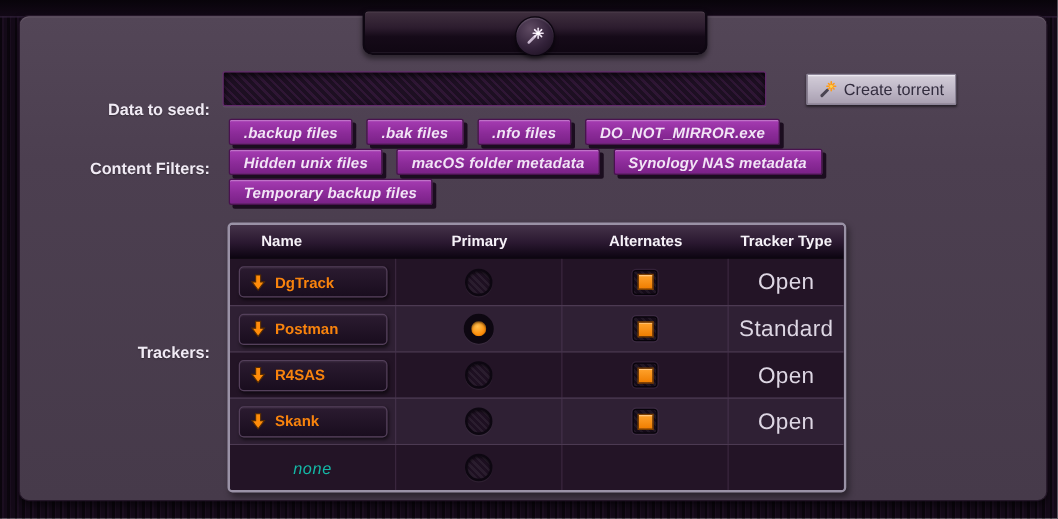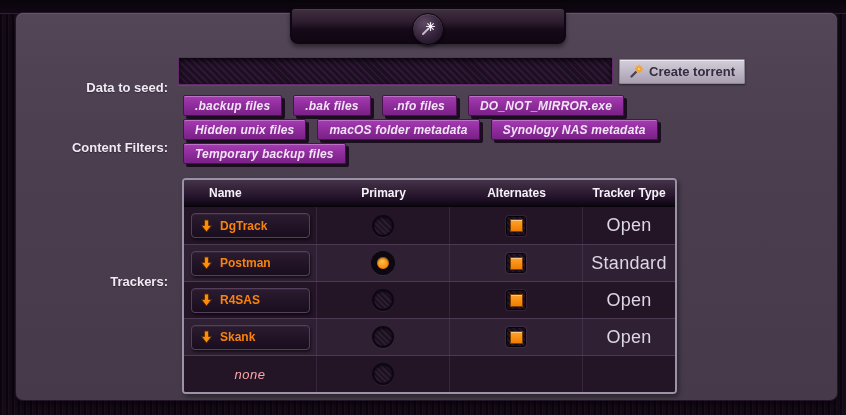--- a/index.html
+++ b/index.html
@@ -17,31 +17,31 @@
   .tabbar{position:absolute;left:290px;top:7px;width:276px;height:37px;box-sizing:border-box;
     background:linear-gradient(180deg,#40303f 0%,#2c1c2e 40%,#150a18 62%,#100713 100%);
     border:2px solid #0e0712;border-radius:5px 5px 8px 8px;
     box-shadow:0 3px 4px rgba(0,0,0,0.45), inset 0 1px 0 rgba(255,255,255,0.08);}
   .orb{position:absolute;left:50%;top:4px;transform:translateX(-50%);width:30px;height:30px;border-radius:50%;
     background:radial-gradient(circle at 38% 30%, #5e4a62, #33223a 55%, #180d1c 100%);
     border:1px solid #0c0610;display:flex;align-items:center;justify-content:center;
     box-shadow:0 2px 3px rgba(0,0,0,0.5), inset 0 1px 1px rgba(255,255,255,0.15);cursor:pointer;}
   .field-label{position:absolute;left:20px;width:148px;text-align:right;color:#f0eaf4;
     font-weight:700;font-size:13px;text-shadow:0 1px 1px rgba(0,0,0,0.35);}
-  #seed-label{top:80px;} #filters-label{top:140px;} #trackers-label{top:274px;}
+  #seed-label{top:80px;} #filters-label{top:127px;} #trackers-label{top:274px;}
   .seed-input{position:absolute;left:178px;top:57px;width:435px;height:28px;box-sizing:border-box;
     background-color:#1d0f22;
     background-image:repeating-linear-gradient(45deg, rgba(140,60,150,0.16) 0 2px, transparent 2px 5px);
     border:1px solid #622a6b;border-radius:2px;color:#e8dcee;font-size:13px;padding:0 8px;
     box-shadow:inset 0 2px 5px rgba(0,0,0,0.8), 0 1px 0 rgba(255,255,255,0.07);font-family:inherit;}
-  .create-btn{position:absolute;left:619px;top:59px;height:25px;padding:0 9px;
+  .create-btn{position:absolute;left:645px;top:59px;height:25px;padding:0 9px;
     display:inline-flex;align-items:center;gap:5px;border-radius:1px;cursor:pointer;
     background:linear-gradient(180deg,#d4ced9 0%,#bdb5c5 55%,#a89fb0 100%);
     border:1px solid #8d8598;box-shadow:inset 0 1px 0 #ece8f0, 0 1px 2px rgba(0,0,0,0.5);
-    font-weight:700;font-size:13px;color:#332d3f;font-family:inherit;}
+    font-weight:400;font-size:13px;color:#332d3f;font-family:inherit;}
   .chips{position:absolute;left:183px;top:95px;}
   .chip-row{display:flex;gap:11px;margin-bottom:3px;height:21px;}
   .chip{display:inline-flex;align-items:center;padding:0 11px;border-radius:2px;cursor:pointer;
     background:linear-gradient(180deg,#a63cb3 0%,#8c2b99 55%,#7a2187 100%);
     border:1px solid #49124f;
     box-shadow:3px 3px 0 rgba(22,8,26,0.9), inset 0 1px 0 rgba(255,255,255,0.28);
     color:#f2e4f6;font-size:12px;font-style:italic;font-weight:700;letter-spacing:0.2px;white-space:nowrap;}
   .ttable{position:absolute;left:182px;top:178px;width:495px;box-sizing:border-box;
     border:2px solid #9a92a6;border-radius:4px;overflow:hidden;background:#1c1122;
     box-shadow:2px 3px 5px rgba(0,0,0,0.4);}
@@ -70,21 +70,21 @@
   .radio.selected{width:12px;height:12px;border:6px solid #0d0711;
     background:radial-gradient(circle at 42% 35%, #ffc050, #ff8d08 65%, #e07800);}
   .checkbox{width:20px;height:20px;box-sizing:border-box;border-radius:3px;cursor:pointer;
     background-color:#150b19;
     background-image:repeating-linear-gradient(45deg, rgba(255,255,255,0.05) 0 2px, transparent 2px 4px);
     border:1px solid #07030a;display:flex;align-items:center;justify-content:center;
     box-shadow:0 0 0 1px rgba(130,95,140,0.18);}
   .checkbox-fill{width:13px;height:13px;background:linear-gradient(180deg,#ffa32d,#ef7d00);
     border:1px solid #7a3e00;box-sizing:border-box;box-shadow:inset 0 1px 0 rgba(255,255,255,0.4);}
   .type-label{color:#ddd6e3;font-size:18px;letter-spacing:0.3px;}
-  .none-label{font-style:italic;color:#fca5a5;font-size:13px;letter-spacing:0.5px;}
+  .none-label{font-style:italic;color:#14b8a6;font-size:13px;letter-spacing:0.5px;}
 </style>
 </head>
 <body>
 
 <div id="screen">
   <div class="top-strip"></div>
 
   <div class="panel"></div>
 
   <div class="tabbar">

